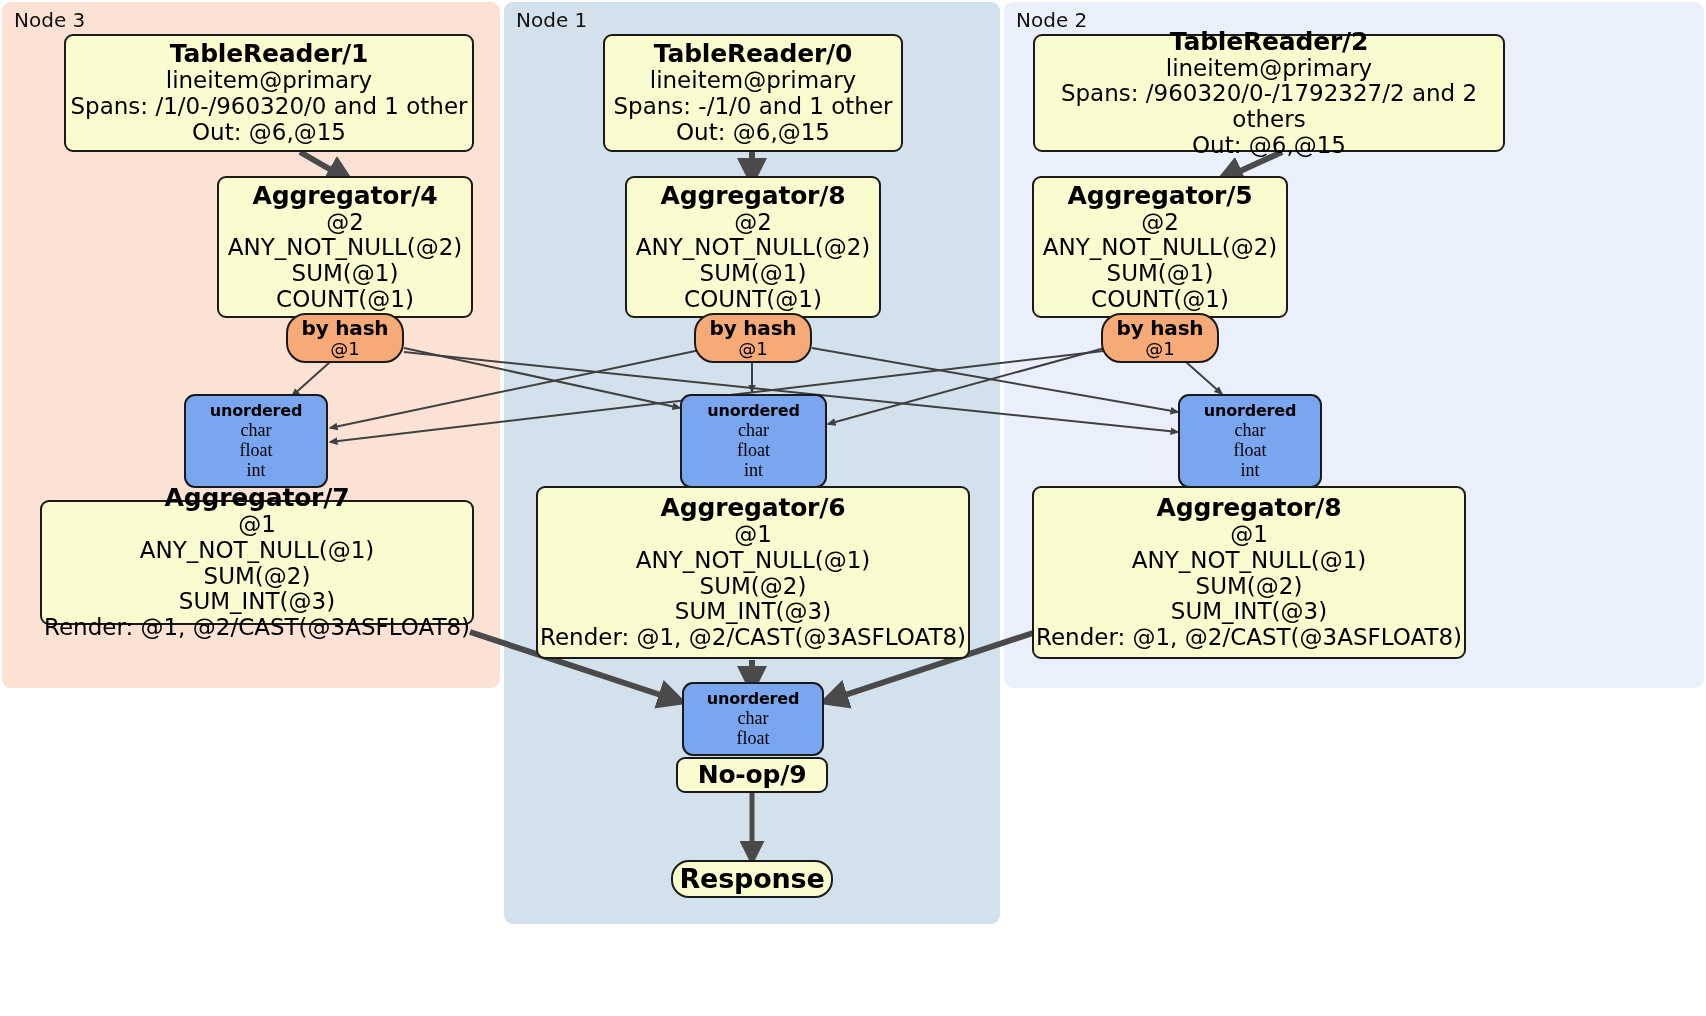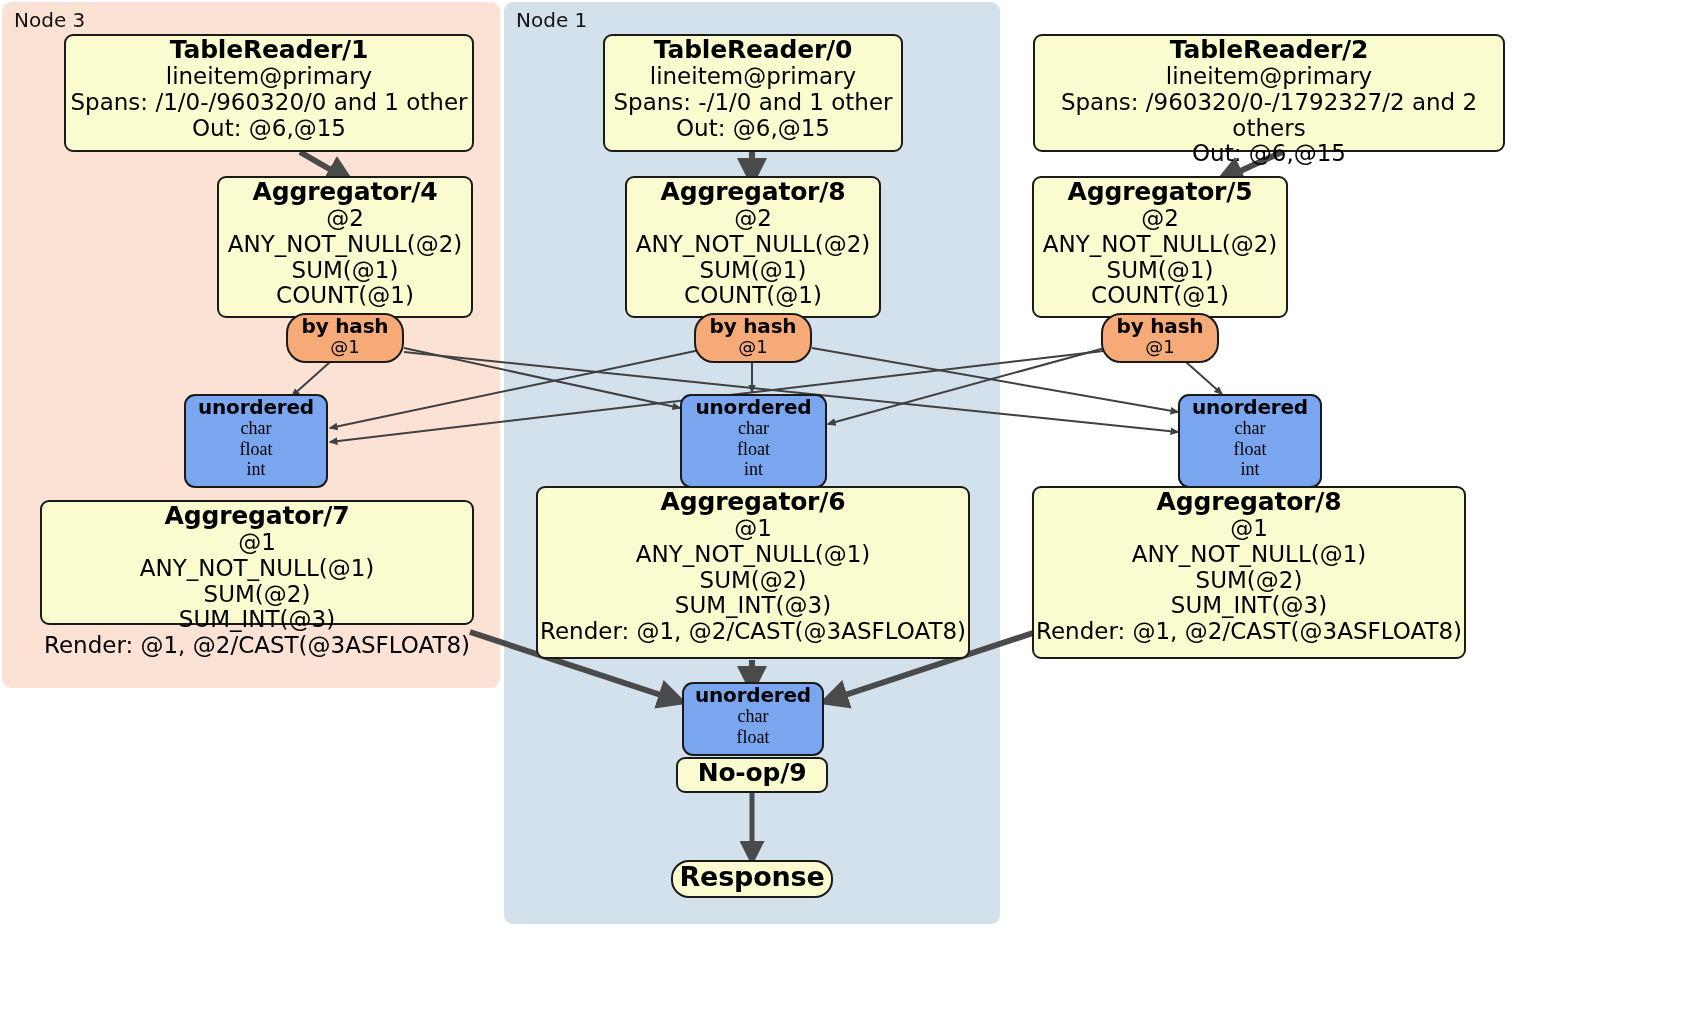--- a/index.html
+++ b/index.html
@@ -34,20 +34,21 @@
   }
   
   .gbox {
     position: absolute;
     box-sizing: border-box;
     border: 2px solid #1a1a1a;
     border-radius: 9px;
     text-align: center;
     display: flex;
     flex-direction: column;
+    justify-content: center;
     align-items: center;
     line-height: 1.12;
     color: #000000;
   }
   .proc {
     background: #fbfbd0;
   }
   .router {
     background: #f6aa77;
     border-radius: 20px;
@@ -59,21 +60,21 @@
   .gbox .ttl {
     font-weight: bold;
     font-size: 25px;
     letter-spacing: -0.2px;
   }
   .gbox .ln {
     font-size: 23px;
   }
   .router .ttl { font-size: 20px; }
   .router .ln  { font-size: 18px; }
-  .sync  .ttl  { font-size: 20px; }
+  .sync  .ttl  { font-size: 16px; }
   .sync  .ln   { font-size: 18px; font-family: Liberation Serif, serif; }
   .noop .ttl   { font-size: 25px; }
   .resp .ttl   { font-size: 27px; }
 
   svg.edges {
     position: absolute;
     left: 0;
     top: 0;
     width: 1706px;
     height: 1016px;
@@ -89,20 +90,23 @@
 <div id="stage">
 
   <div class="panel" style="left:2px; top:2px; width:498px; height:686px; background:#fbe2d5;">
     <div class="panel-label">Node 3</div>
   </div>
 
   <div class="panel" style="left:504px; top:2px; width:496px; height:922px; background:#d3e1ec;">
     <div class="panel-label">Node 1</div>
   </div>
 
+  <div class="panel" style="left:1004px; top:2px; width:700px; height:686px; background:#eaf0fb;">
+    <div class="panel-label">Node 2</div>
+  </div>
 
   <svg class="edges" viewBox="0 0 1706 1016">
     <defs>
       <marker id="arrThick" markerWidth="5" markerHeight="5" refX="3.0" refY="2.5" orient="auto" markerUnits="strokeWidth">
         <path d="M0,0 L5,2.5 L0,5 z" fill="#4a4a4a"></path>
       </marker>
       <marker id="arrThin" markerWidth="9" markerHeight="9" refX="7.5" refY="4.5" orient="auto" markerUnits="userSpaceOnUse">
         <path d="M0,0.7 L9,4.5 L0,8.3 z" fill="#404040"></path>
       </marker>
     </defs>

